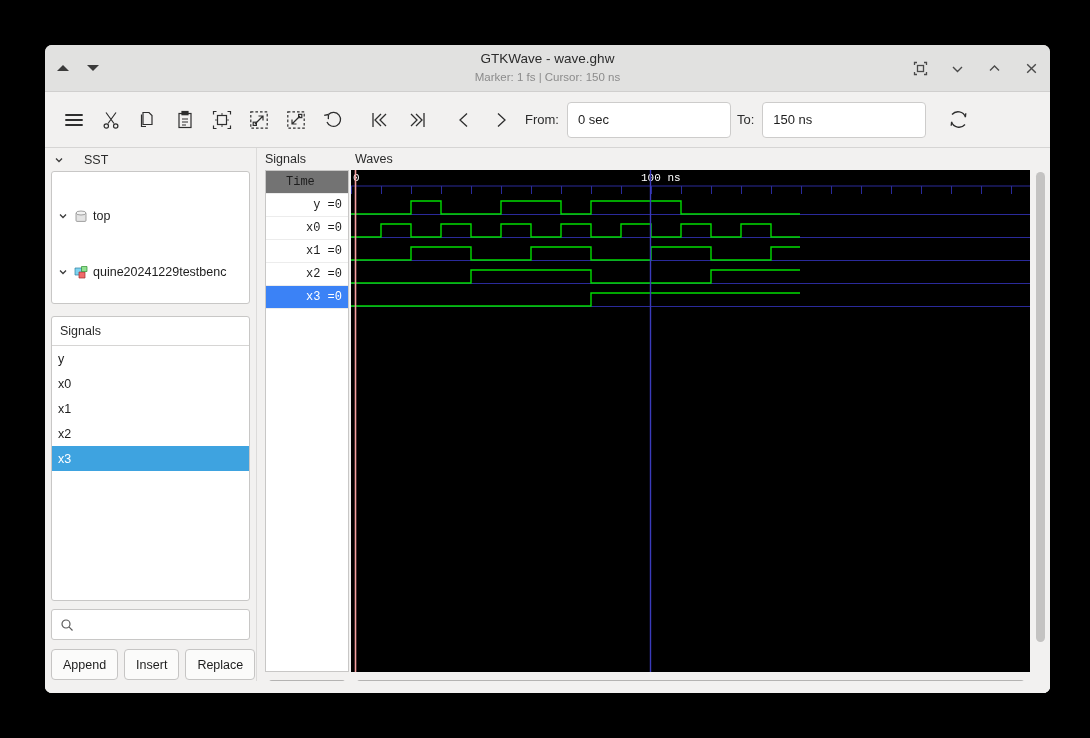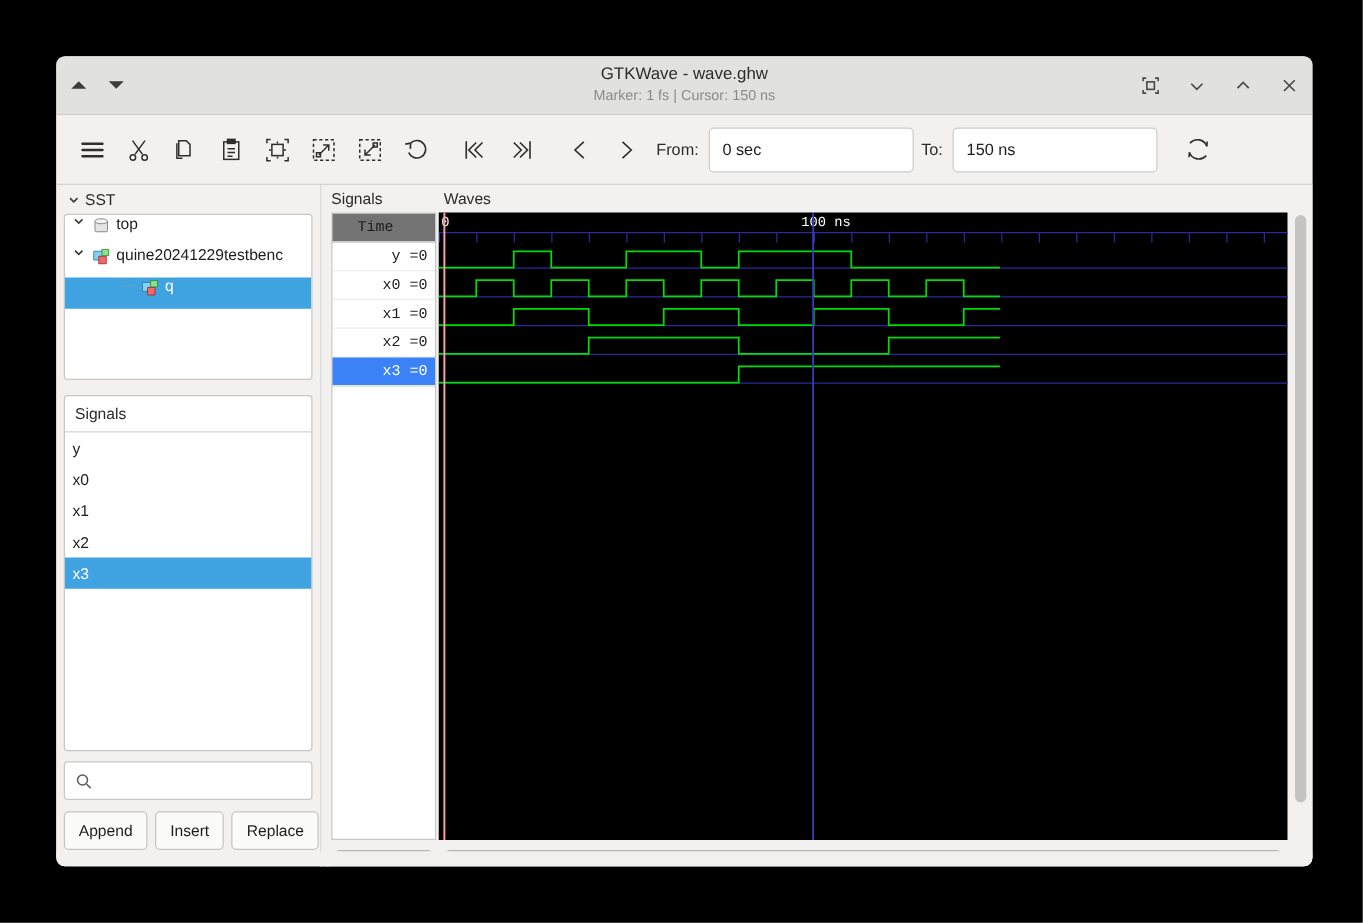--- a/index.html
+++ b/index.html
@@ -28,26 +28,26 @@
   .tsep{width:10px;}
   .fld-label{font-size:13px;color:#2b2b2b;margin:0 8px 0 6px;}
   .fld{height:36px;width:164px;background:#fff;border:1px solid #cdcccb;border-radius:4px;
        font-size:13px;color:#1d1d1d;padding:15px 10px;box-sizing:border-box;font-family:"Liberation Sans",sans-serif;}
 
   
   .content{position:relative;height:546px;background:#f2f1f0;}
 
   
   .leftcol{position:absolute;left:0;top:0;width:211px;height:546px;padding:0 6px;box-sizing:border-box;}
-  .sst-head{display:flex;align-items:center;gap:4px;height:18px;margin:3px 0 2px 0;padding-left:3px;}
+  .sst-head{display:flex;align-items:center;gap:20px;height:18px;margin:3px 0 2px 0;padding-left:3px;}
   .sst-head span{font-size:12.5px;color:#2b2b2b;}
   .chev{width:10px;height:10px;}
   .panel{background:#fff;border:1px solid #c8c7c6;border-radius:3px;box-sizing:border-box;}
   .tree{height:133px;overflow:hidden;position:relative;}
-  .trow{height:25px;display:flex;font-size:12.5px;color:#1d1d1d;white-space:nowrap;padding-left:6px;}
+  .trow{height:25px;display:flex;align-items:center;font-size:12.5px;color:#1d1d1d;white-space:nowrap;padding-left:6px;margin-top:31px;}
   .trow.sel{background:#3ea3e0;color:#fff;}
   .indent1{}
   .indent2{padding-left:46px;}
   .cube{width:16px;height:16px;margin-right:4px;flex:0 0 auto;}
   .dots{color:#9a9a9a;font-size:11px;letter-spacing:1px;margin-right:2px;}
 
   .siglist{position:absolute;left:6px;top:168px;width:199px;height:285px;}
   .siglist-head{height:29px;border-bottom:1px solid #d6d5d4;display:flex;align-items:center;padding-left:8px;
                 font-size:12.5px;color:#2b2b2b;box-sizing:border-box;}
   .siglist-body{position:relative;}

